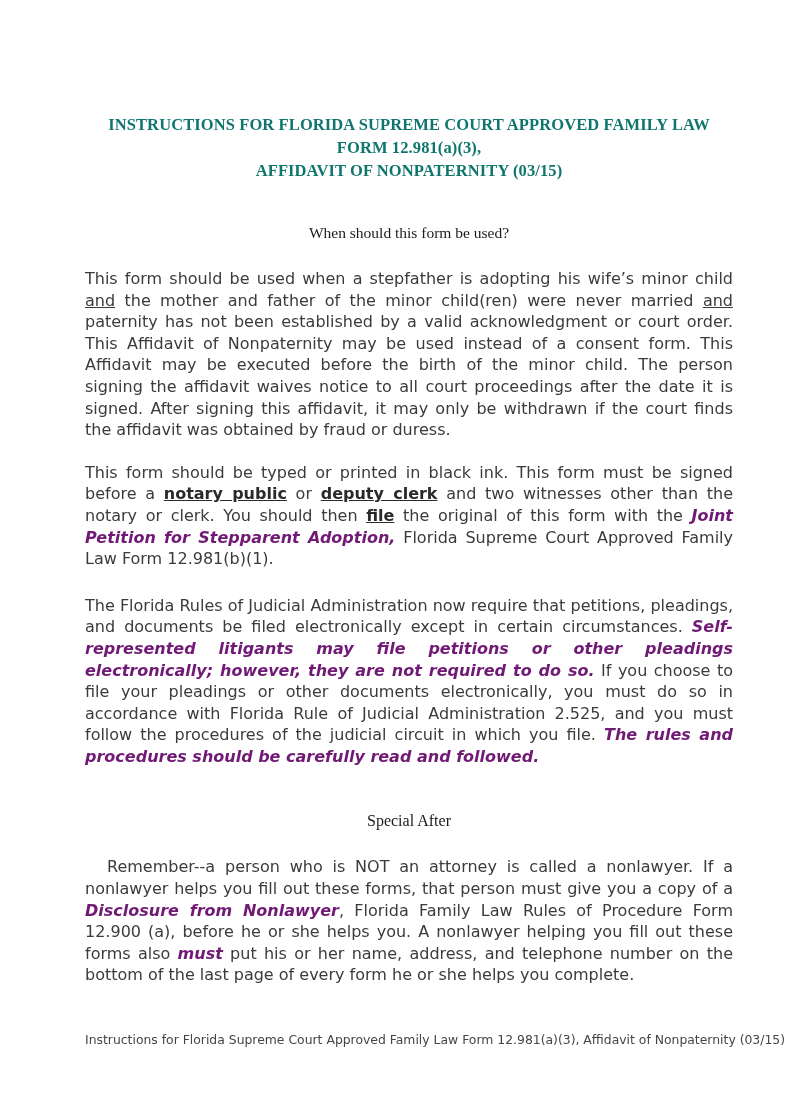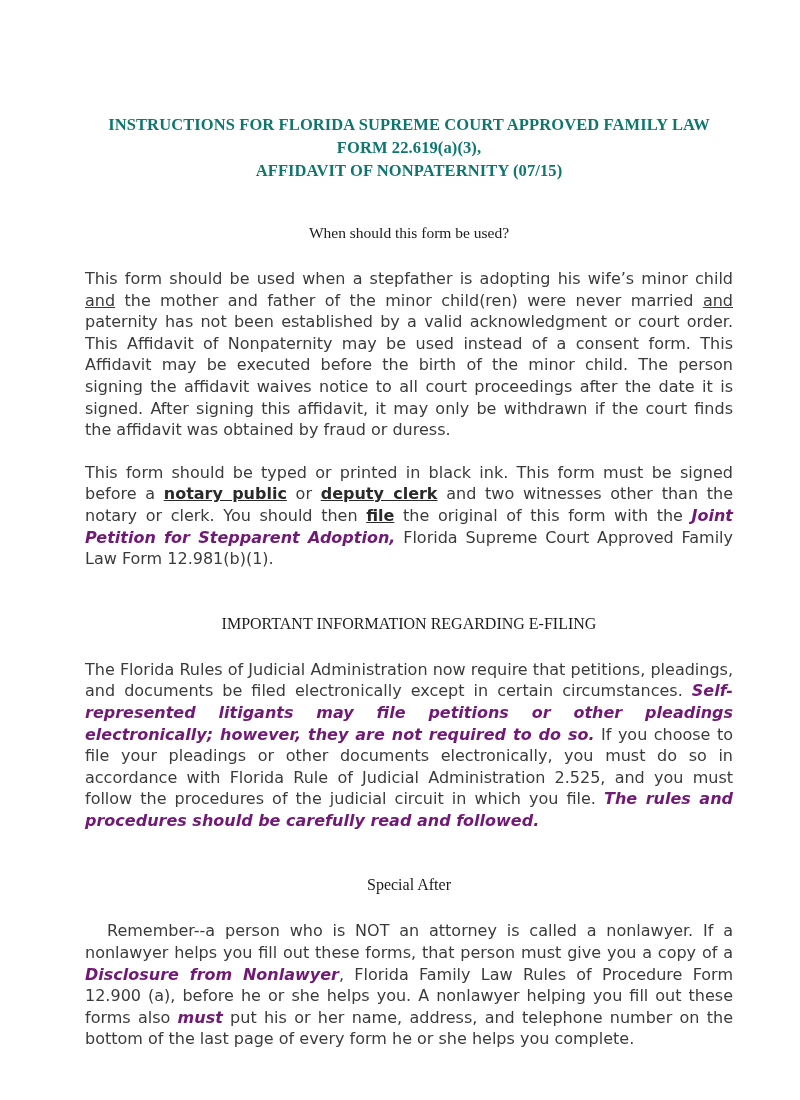--- a/index.html
+++ b/index.html
@@ -97,33 +97,33 @@
   }
 </style>
 </head>
 <body>
 
 <div class="page">
   <div class="content">
 
     <h1 class="doc-title">
       <span class="tl tl-1">INSTRUCTIONS FOR FLORIDA SUPREME COURT APPROVED FAMILY LAW</span>
-      <span class="tl">FORM 22.619(a)(3),</span>
-      <span class="tl">AFFIDAVIT OF NONPATERNITY (07/15)</span>
+      <span class="tl">FORM 12.981(a)(3),</span>
+      <span class="tl">AFFIDAVIT OF NONPATERNITY (03/15)</span>
     </h1>
 
     <h2 class="section-heading heading-when">When should this form be used?</h2>
 
     <p class="body gap-after-heading"><span>This form should be used when a stepfather is adopting his wife’s minor child </span><span class="u">and</span><span> the mother and father of the minor child(ren) were never married </span><span class="u">and</span><span> paternity has not been established by a valid acknowledgment or court order. This Affidavit of Nonpaternity may be used instead of a consent form. This Affidavit may be executed before the birth of the minor child. The person signing the affidavit waives notice to all court proceedings after the date it is signed. After signing this affidavit, it may only be withdrawn if the court finds the affidavit was obtained by fraud or duress.</span></p>
 
     <p class="body gap-para"><span>This form should be typed or printed in black ink. This form must be signed before a </span><span class="bu">notary public</span><span> or </span><span class="bu">deputy clerk</span><span> and two witnesses other than the notary or clerk. You should then </span><span class="bu">file</span><span> the original of this form with the </span><span class="b">Joint Petition for Stepparent Adoption,</span><span> Florida Supreme Court Approved Family Law Form 12.981(b)(1).</span></p>
 
-    <h2 class="section-heading heading-efiling">IMPORTANT INFORMATION REGARDING E-FILING</h2>
 
     <p class="body gap-after-heading"><span>The Florida Rules of Judicial Administration now require that petitions, pleadings, and documents be filed electronically except in certain circumstances. </span><span class="b">Self-represented litigants may file petitions or other pleadings electronically; however, they are not required to do so.</span><span> If you choose to file your pleadings or other documents electronically, you must do so in accordance with Florida Rule of Judicial Administration 2.525, and you must follow the procedures of the judicial circuit in which you file. </span><span class="b">The rules and procedures should be carefully read and followed.</span></p>
 
     <h2 class="section-heading heading-special">Special After</h2>
 
     <p class="body gap-after-heading indent-first"><span>Remember--a person who is NOT an attorney is called a nonlawyer. If a nonlawyer helps you fill out these forms, that person must give you a copy of a </span><span class="b">Disclosure from Nonlawyer</span><span>, Florida Family Law Rules of Procedure Form 12.900 (a), before he or she helps you. A nonlawyer helping you fill out these forms also </span><span class="b">must</span><span> put his or her name, address, and telephone number on the bottom of the last page of every form he or she helps you complete.</span></p>
 
   </div>
 
+  <div class="footer">Instructions for Florida Supreme Court Approved Family Law Form 12.981(a)(3), Affidavit of Nonpaternity (03/15)</div>
 </div>
 
 </body></html>

